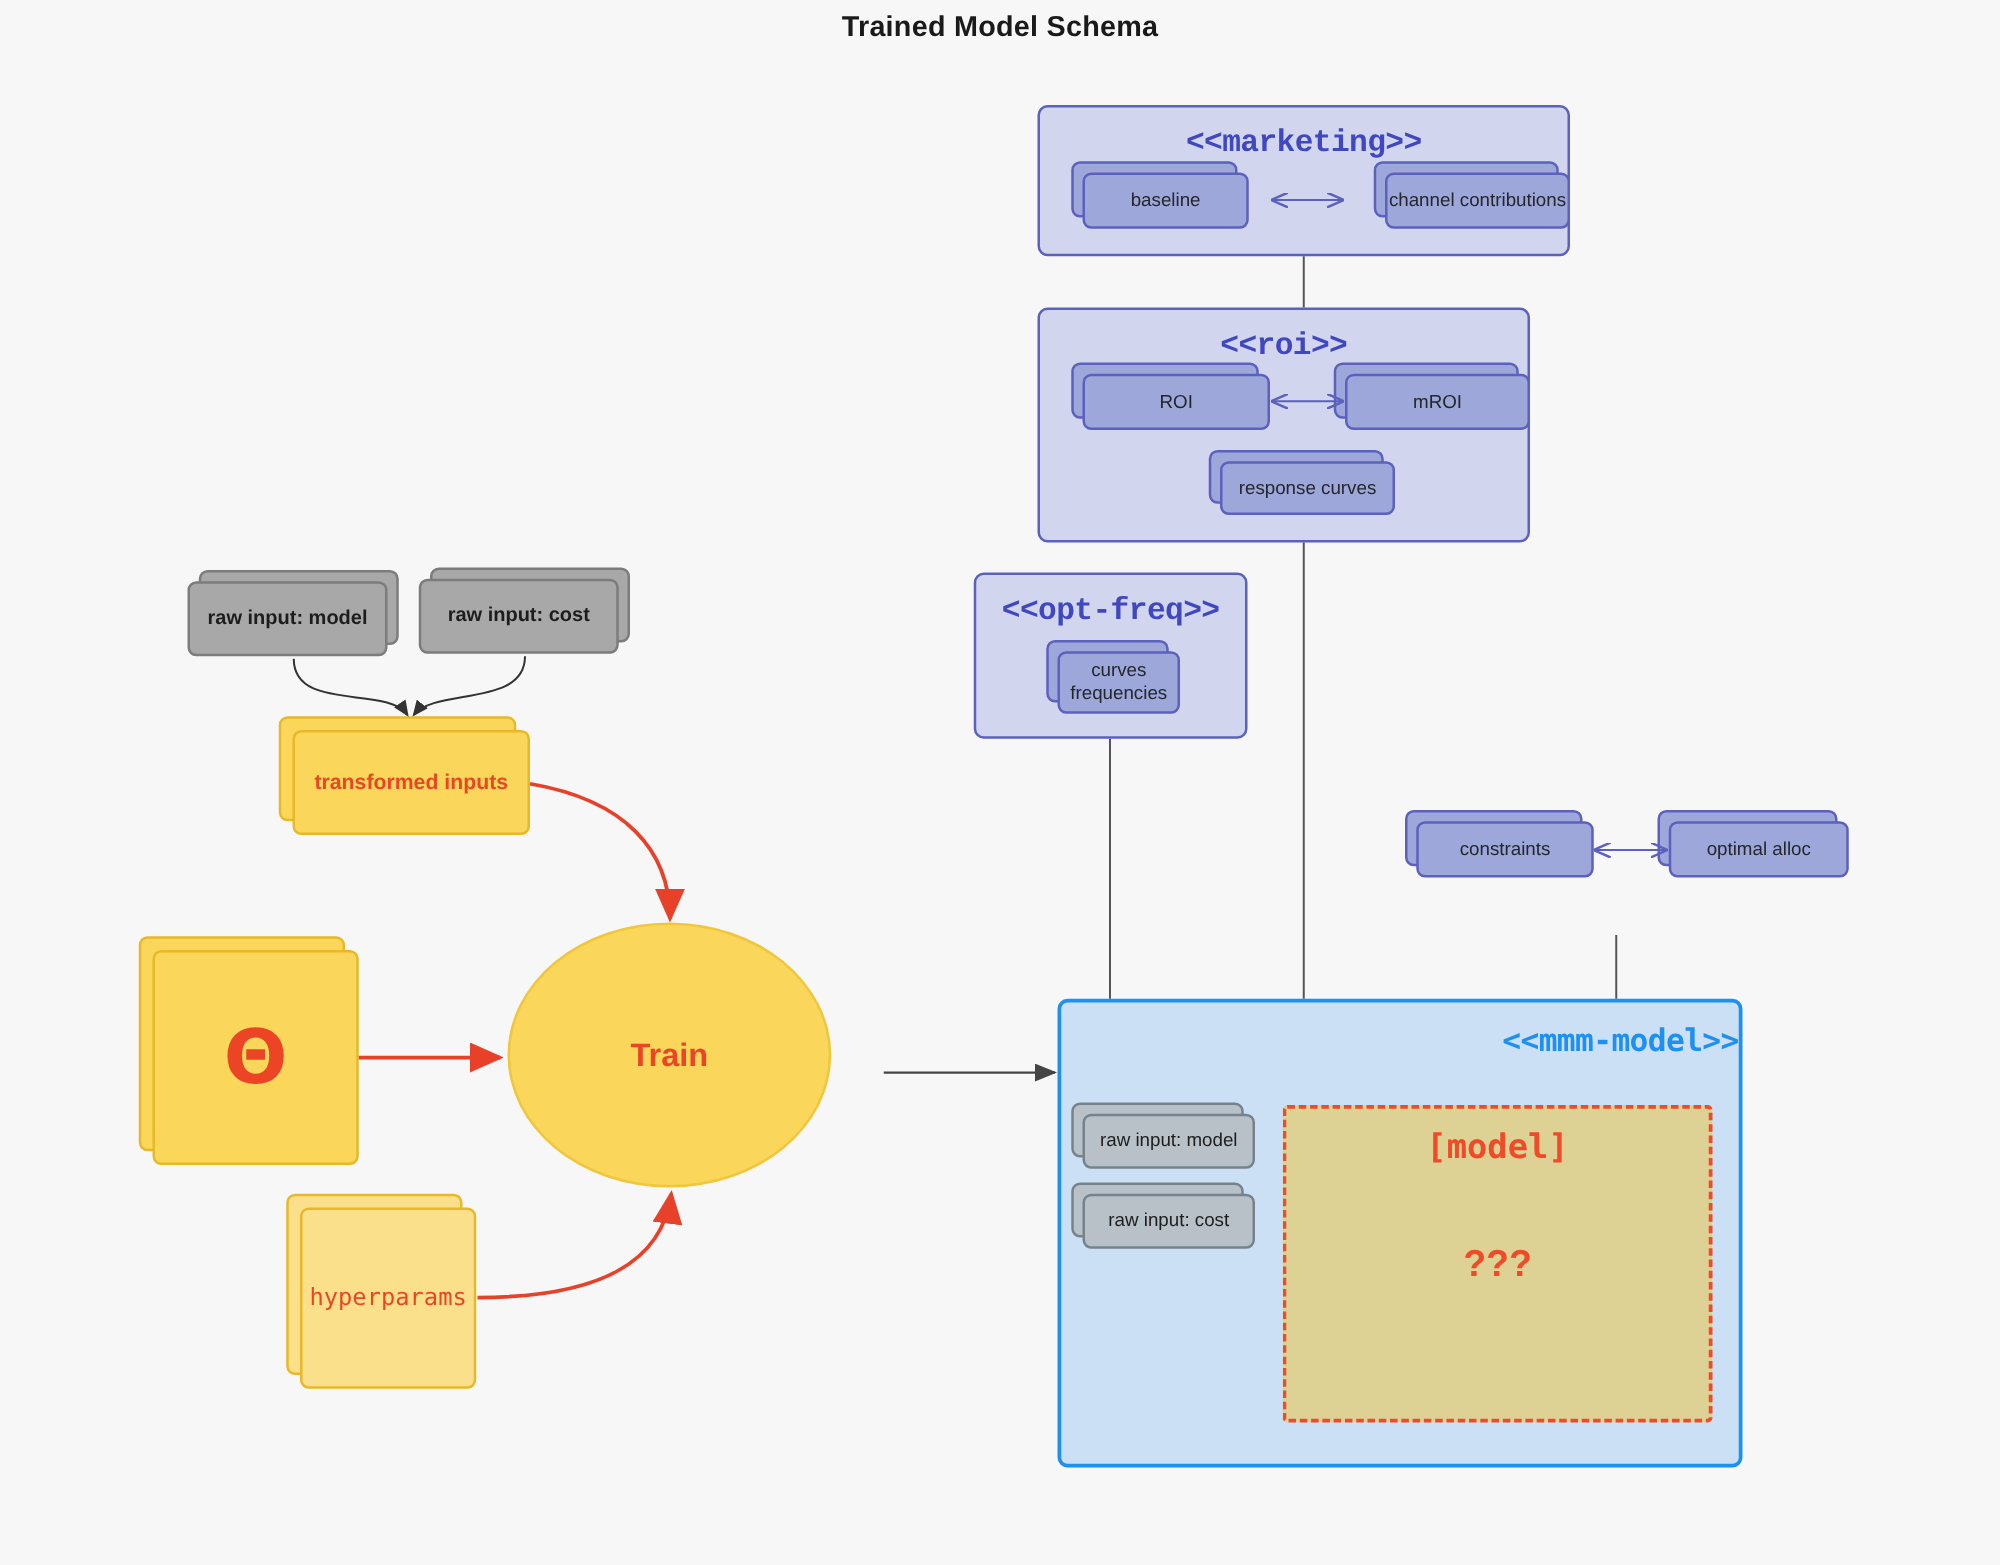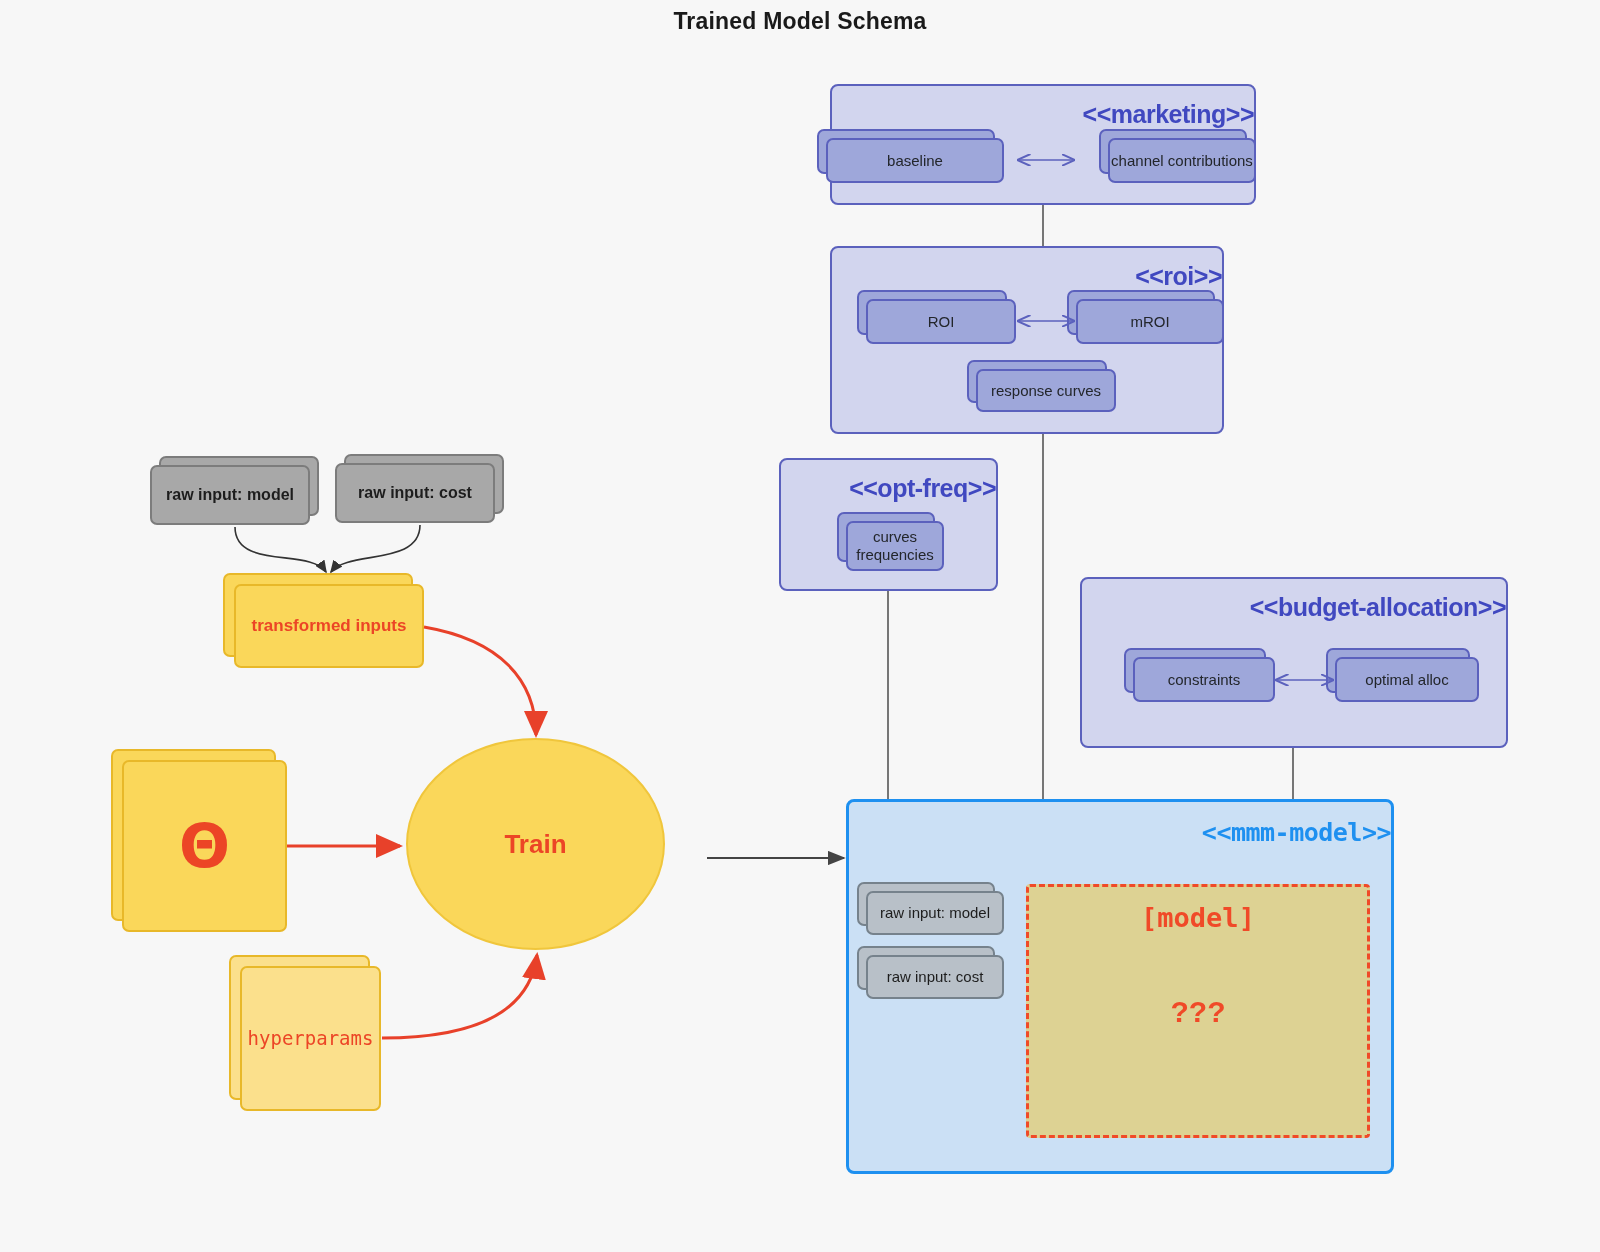--- a/index.html
+++ b/index.html
@@ -47,22 +47,22 @@
     background: #d2d5ee;
     border: 2px solid #5b61bd;
     border-radius: 8px;
     box-sizing: border-box;
     z-index: 3;
   }
   .pkg-title {
     position: absolute;
     left: 0; right: 0;
     top: 14px;
-    text-align: right;
-    font-family: Liberation Sans, sans-serif;
+    text-align: center;
+    font-family: Liberation Mono, monospace;
     font-weight: bold;
     font-size: 25px;
     color: #4048c0;
     letter-spacing: -0.5px;
   }
 
   
   .card {
     position: absolute;
     box-sizing: border-box;
@@ -318,21 +318,21 @@
     <line x1="287" y1="846" x2="400" y2="846" stroke="#e8412a" stroke-width="3" marker-end="url(#arrRed)"></line>
 
     <path d="M382,1038 C480,1038 530,1010 537,955" fill="none" stroke="#e8412a" stroke-width="3" marker-end="url(#arrRed)"></path>
 
     <line x1="707" y1="858" x2="844" y2="858" stroke="#444" stroke-width="1.8" marker-end="url(#arrGrey)"></line>
   </svg>
 
   <div class="pkg" style="left:830px; top:84px; width:426px; height:121px;">
     <div class="pkg-title">&lt;&lt;marketing&gt;&gt;</div>
   </div>
-  <div class="card card-blue" style="left:826px; top:138px; width:178px; height:45px;">
+  <div class="card card-blue" style="left:866px; top:138px; width:133px; height:45px;">
     <div class="shadow"></div>
     <div class="face">baseline</div>
   </div>
   <div class="card card-blue" style="left:1108px; top:138px; width:148px; height:45px;">
     <div class="shadow"></div>
     <div class="face">channel contributions</div>
   </div>
 
   <div class="pkg" style="left:830px; top:246px; width:394px; height:188px;">
     <div class="pkg-title">&lt;&lt;roi&gt;&gt;</div>
@@ -354,23 +354,20 @@
     <div class="pkg-title">&lt;&lt;opt-freq&gt;&gt;</div>
   </div>
   <div class="card card-blue" style="left:846px; top:521px; width:98px; height:50px;">
     <div class="shadow"></div>
     <div class="face" style="flex-direction:column;">
       <span>curves</span>
       <span>frequencies</span>
     </div>
   </div>
 
-  <div class="pkg" style="left:1080px; top:577px; width:428px; height:171px;">
-    <div class="pkg-title">&lt;&lt;budget-allocation&gt;&gt;</div>
-  </div>
   <div class="card card-blue" style="left:1133px; top:657px; width:142px; height:45px;">
     <div class="shadow"></div>
     <div class="face">constraints</div>
   </div>
   <div class="card card-blue" style="left:1335px; top:657px; width:144px; height:45px;">
     <div class="shadow"></div>
     <div class="face">optimal alloc</div>
   </div>
 
   <div class="mmm-box">

